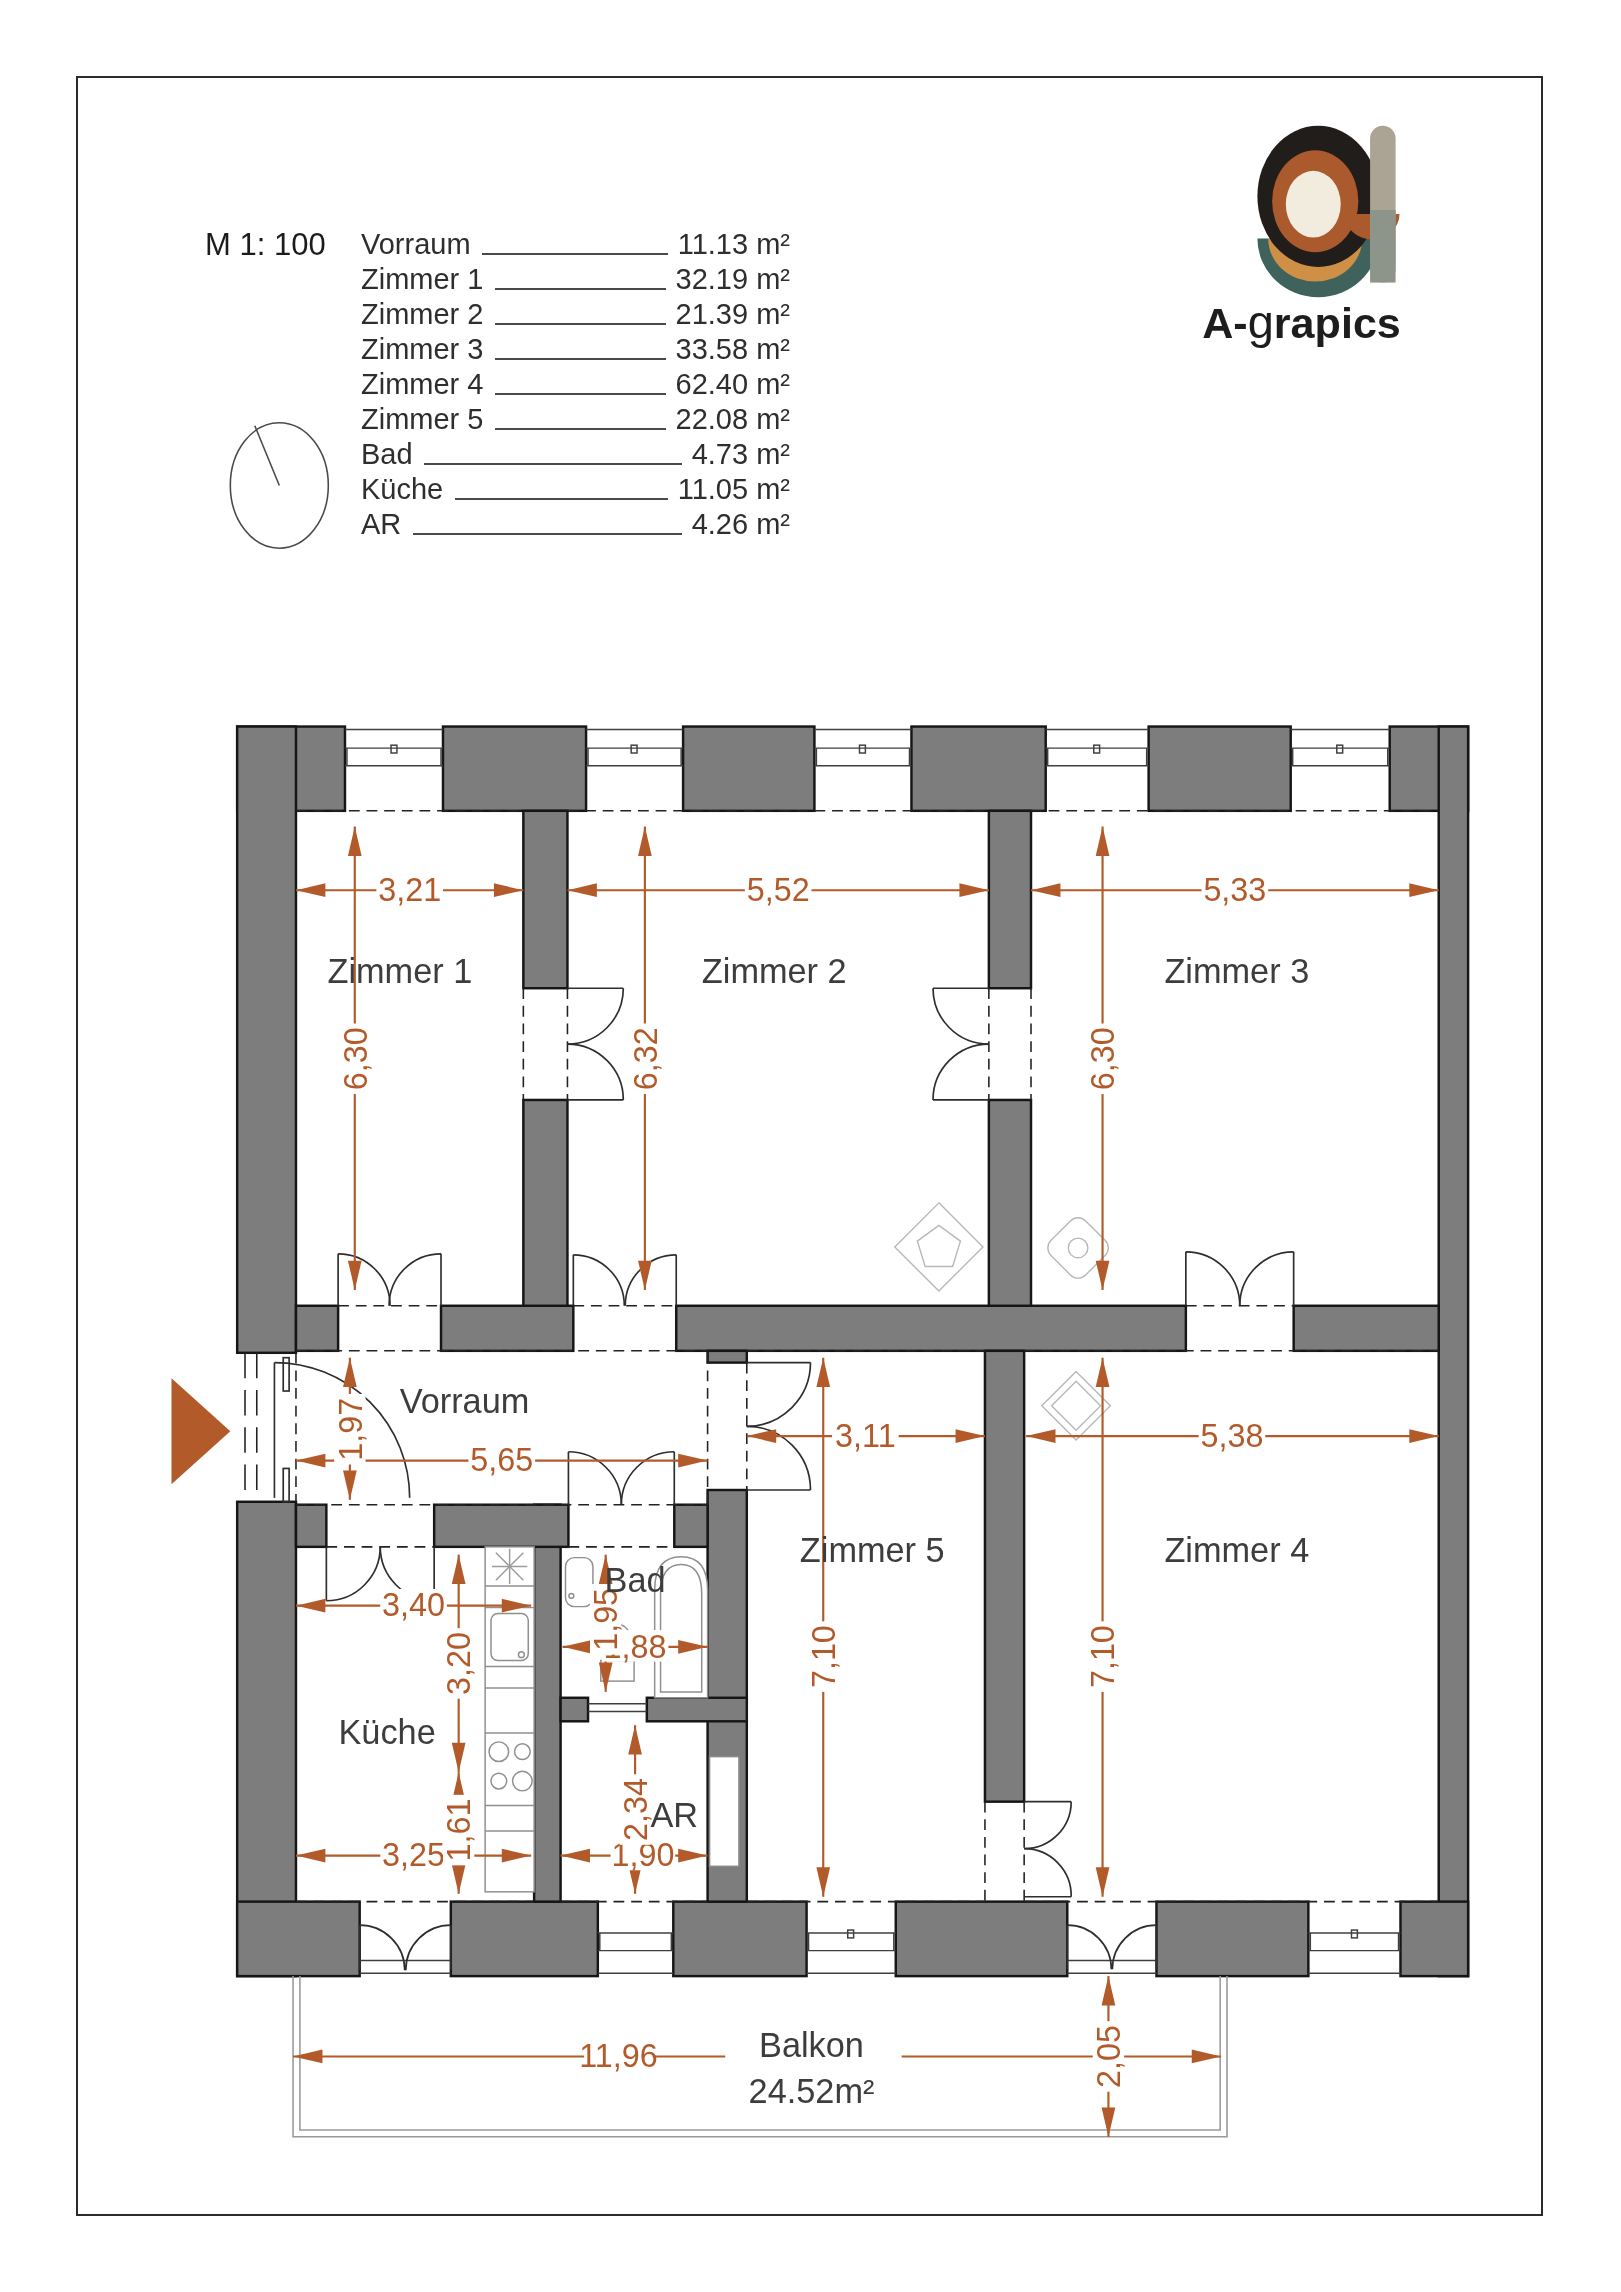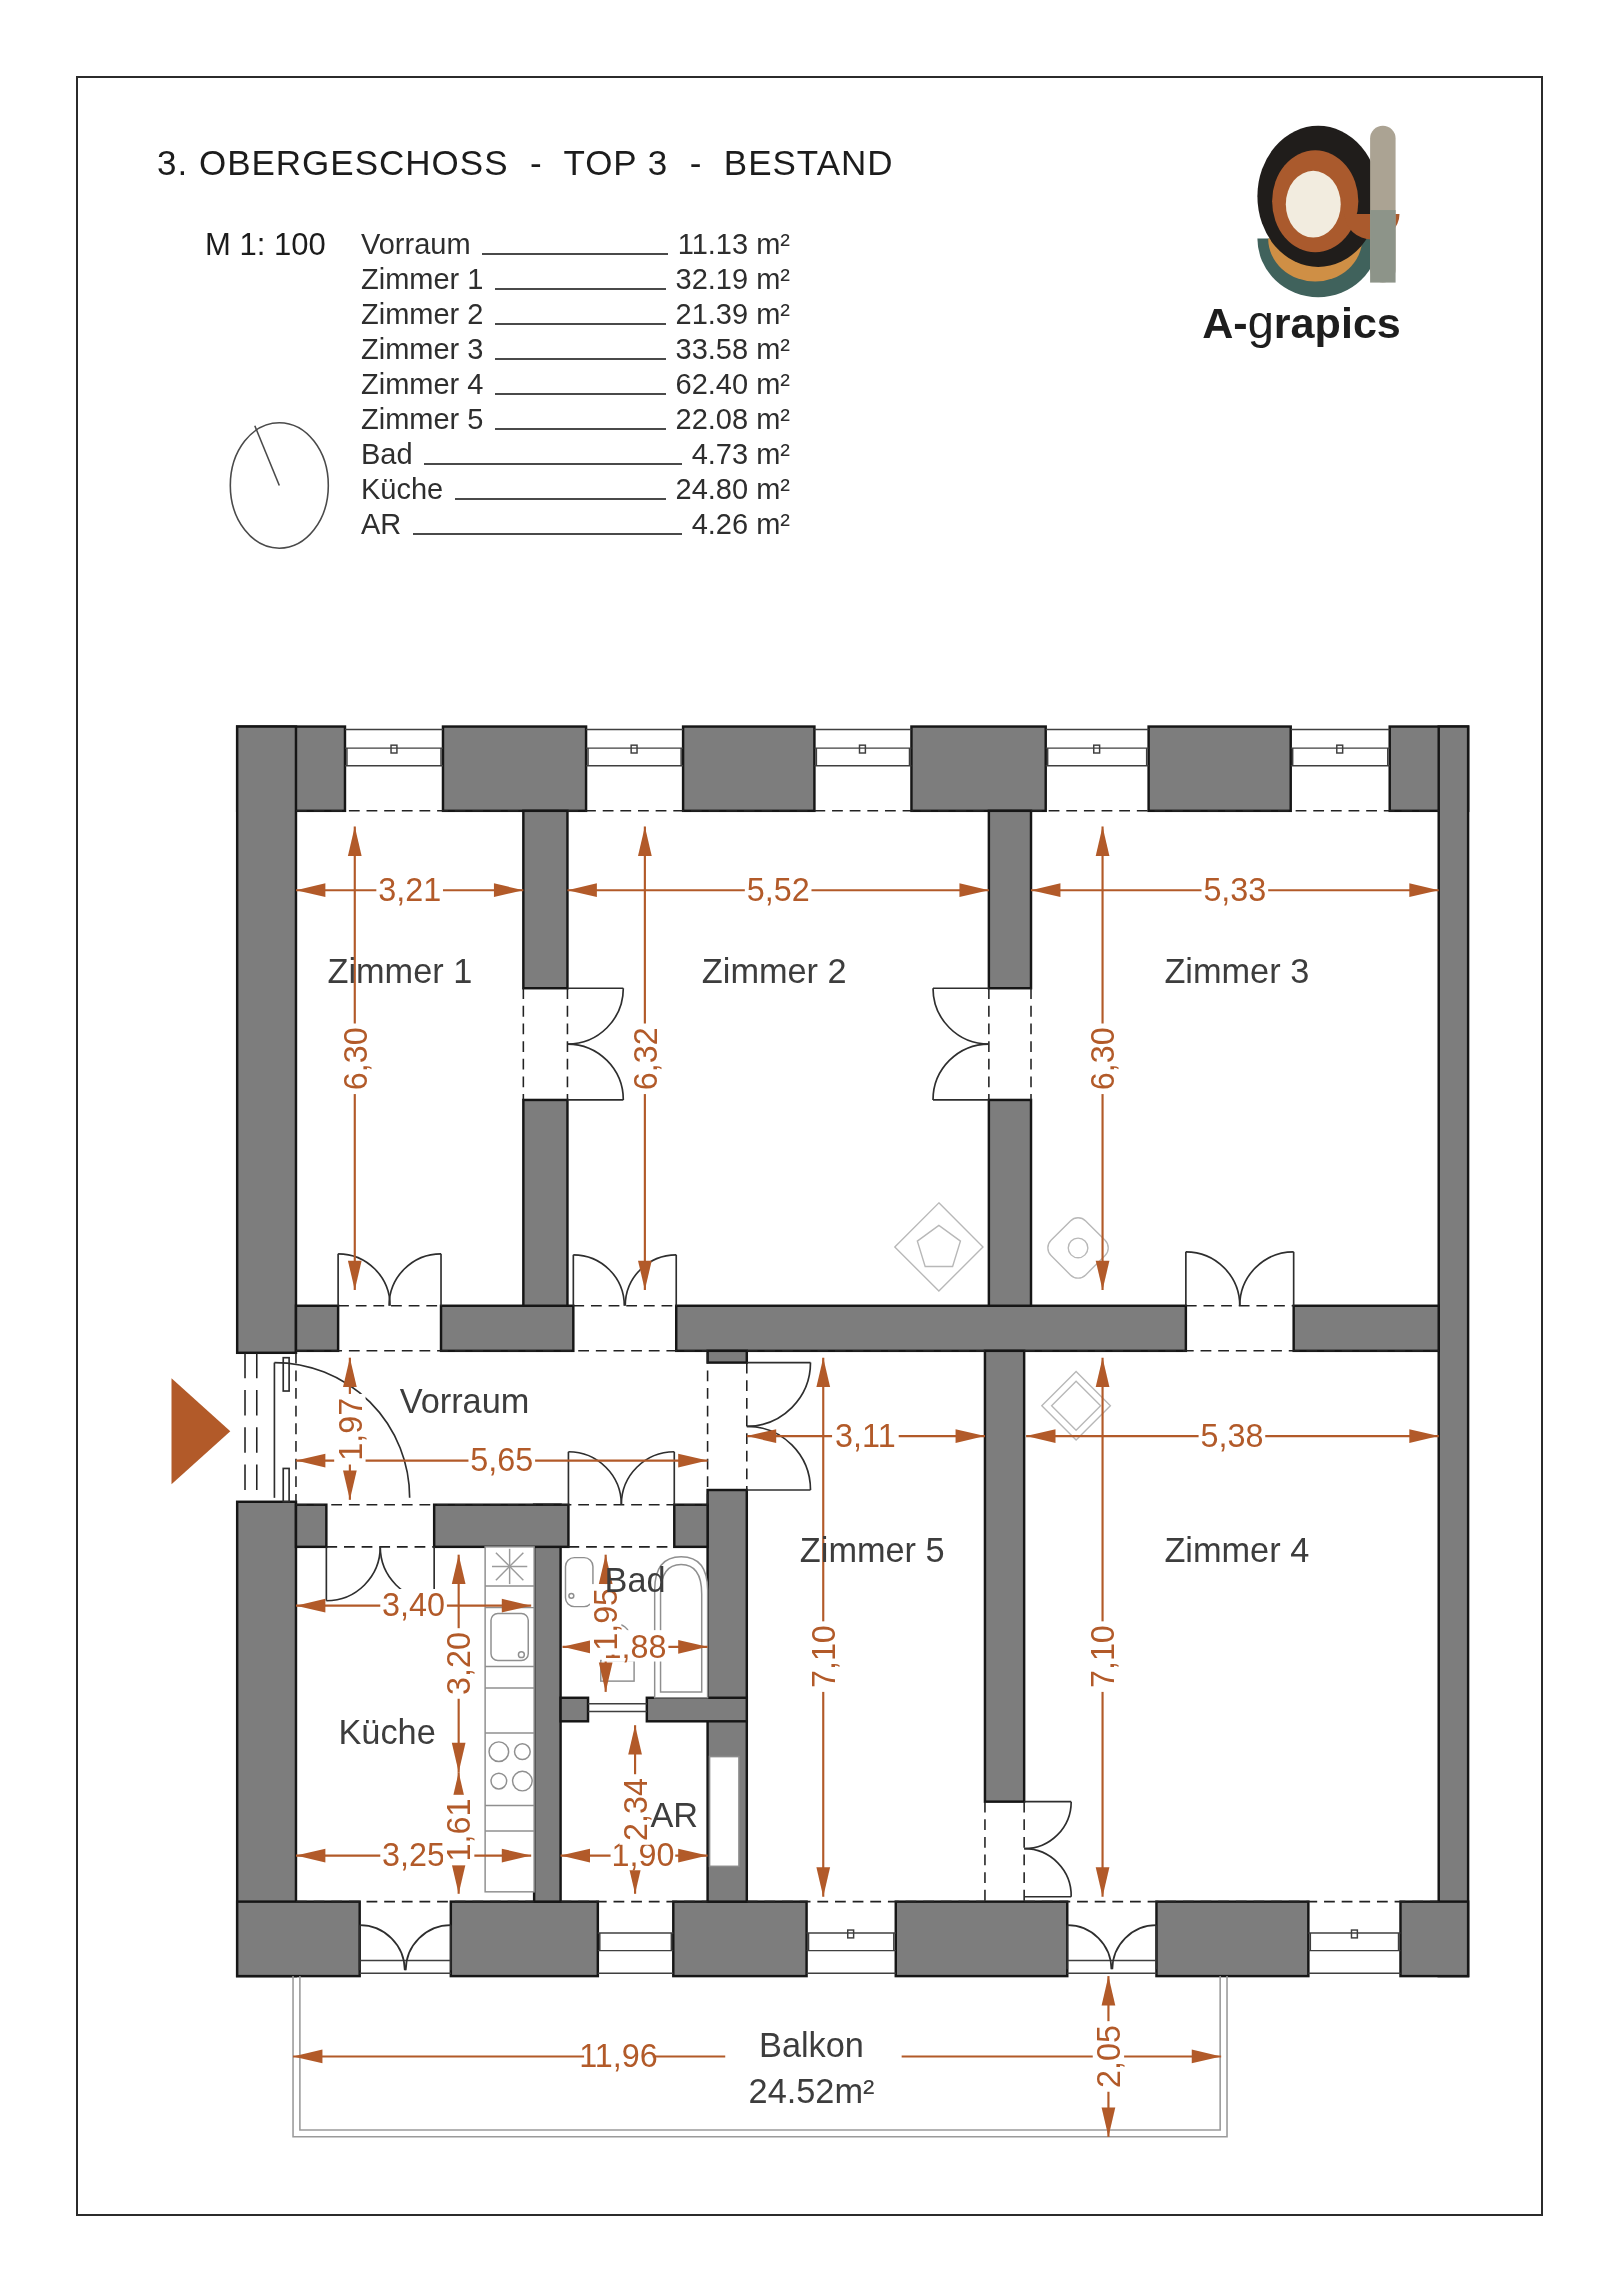--- a/index.html
+++ b/index.html
@@ -21,21 +21,20 @@
   .roomlbl{font-size:35px;fill:#3d3d3d;text-anchor:middle;}
   .dimlbl{font-size:33px;fill:#b25a29;text-anchor:middle;}
   .dimbg{fill:#ffffff;}
 </style>
 </head>
 <body>
 
 <div id="page">
   <div id="border"></div>
 
-  <div id="title">3. OBERGESCHOSS  -  TOP 3  -  BESTAND</div>
   <div id="scale-label">M 1: 100</div>
 
   <div id="legend">
     <div class="lrow">
         <span class="llabel">Vorraum</span>
         <span class="lleader"></span>
         <span class="lvalue">11.13 m²</span>
       </div>
     <div class="lrow">
         <span class="llabel">Zimmer 1</span>
@@ -63,21 +62,21 @@
         <span class="lvalue">22.08 m²</span>
       </div>
     <div class="lrow">
         <span class="llabel">Bad</span>
         <span class="lleader"></span>
         <span class="lvalue">4.73 m²</span>
       </div>
     <div class="lrow">
         <span class="llabel">Küche</span>
         <span class="lleader"></span>
-        <span class="lvalue">24.80 m²</span>
+        <span class="lvalue">11.05 m²</span>
       </div>
     <div class="lrow">
         <span class="llabel">AR</span>
         <span class="lleader"></span>
         <span class="lvalue">4.26 m²</span>
       </div>
   </div>
 
   <svg id="plansvg" width="1621" height="2293" viewBox="0 0 1654 2339">
     <defs>

